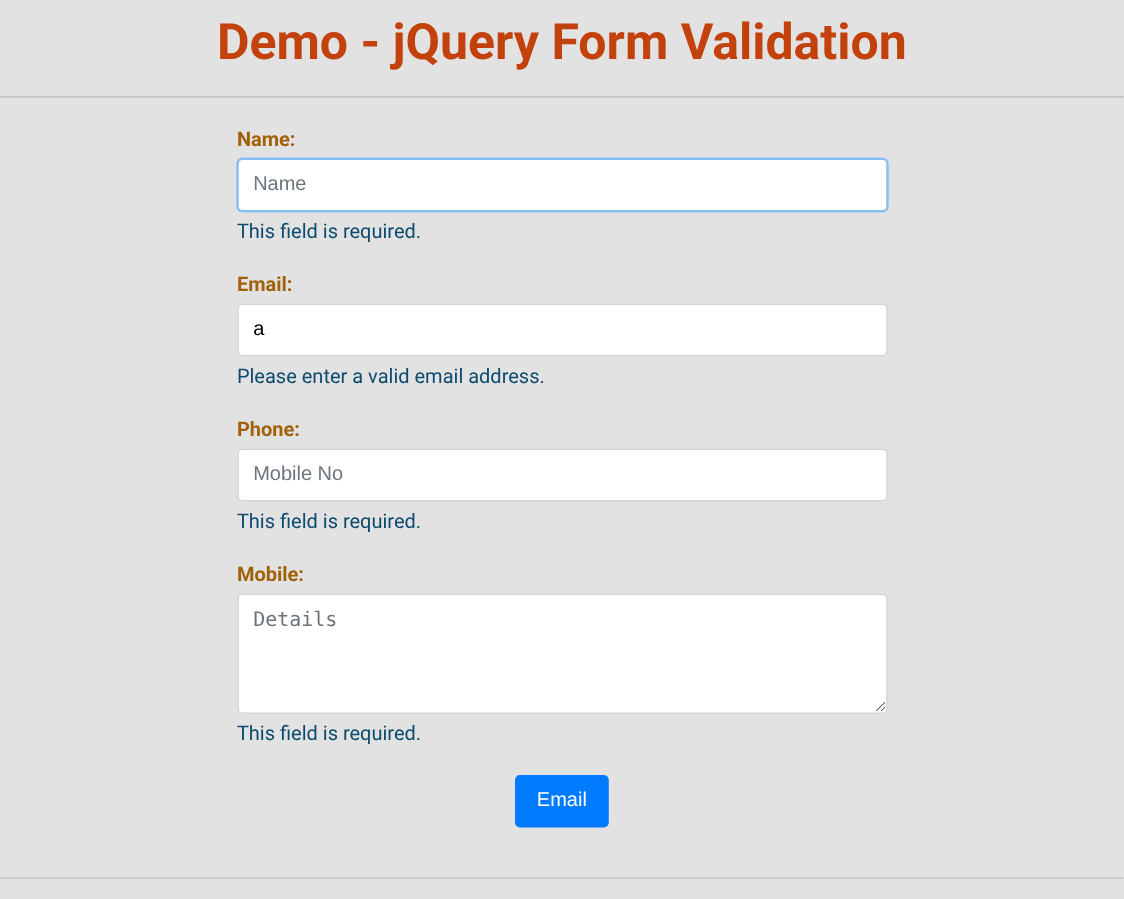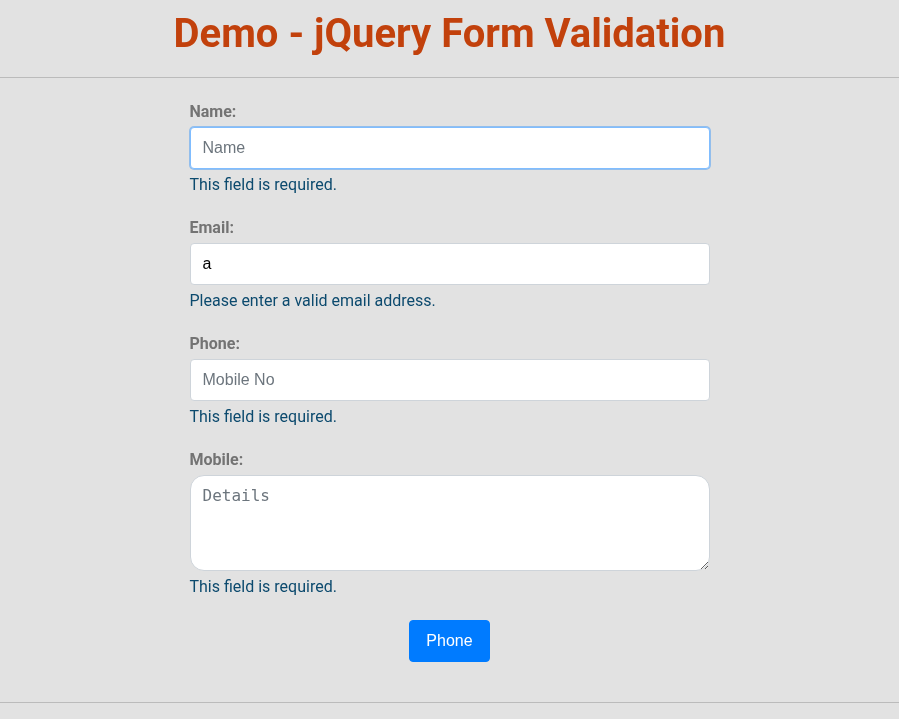--- a/index.html
+++ b/index.html
@@ -28,21 +28,21 @@
       margin: 0 auto;
       padding: 24px 0 40px 0;
     }
     .form-group {
       margin-bottom: 24px;
     }
     .form-label {
       display: block;
       font-weight: 700;
       font-size: 16px;
-      color: #737373;
+      color: #a16207;
       margin-bottom: 6px;
     }
     .form-control {
       display: block;
       width: 100%;
       padding: 8px 12px;
       font-size: 16px;
       line-height: 1.5;
       color: #000000;
       background-color: #fff;
@@ -53,21 +53,20 @@
     .form-control::placeholder {
       color: #6c757d;
     }
     .form-control.focused {
       border-color: #80bdff;
       box-shadow: 0 0 0 1px rgba(0,123,255,.35);
     }
     textarea.form-control {
       resize: both;
       min-height: 96px;
-      border-radius: 14px;
     }
     .error-msg {
       font-size: 16px;
       color: #0c4a6e;
       margin-top: 6px;
     }
     .submit-wrapper {
       text-align: center;
       margin-top: 24px;
     }
@@ -115,18 +114,18 @@
       <div class="error-msg">This field is required.</div>
     </div>
 
     <div class="form-group">
       <label class="form-label">Mobile:</label>
       <textarea class="form-control" placeholder="Details" style=""></textarea>
       <div class="error-msg">This field is required.</div>
     </div>
 
     <div class="submit-wrapper">
-      <button type="submit" class="btn-primary">Phone</button>
+      <button type="submit" class="btn-primary">Email</button>
     </div>
   </form>
 </div>
 
 <div class="footer-divider"></div>
 
 </body></html>

